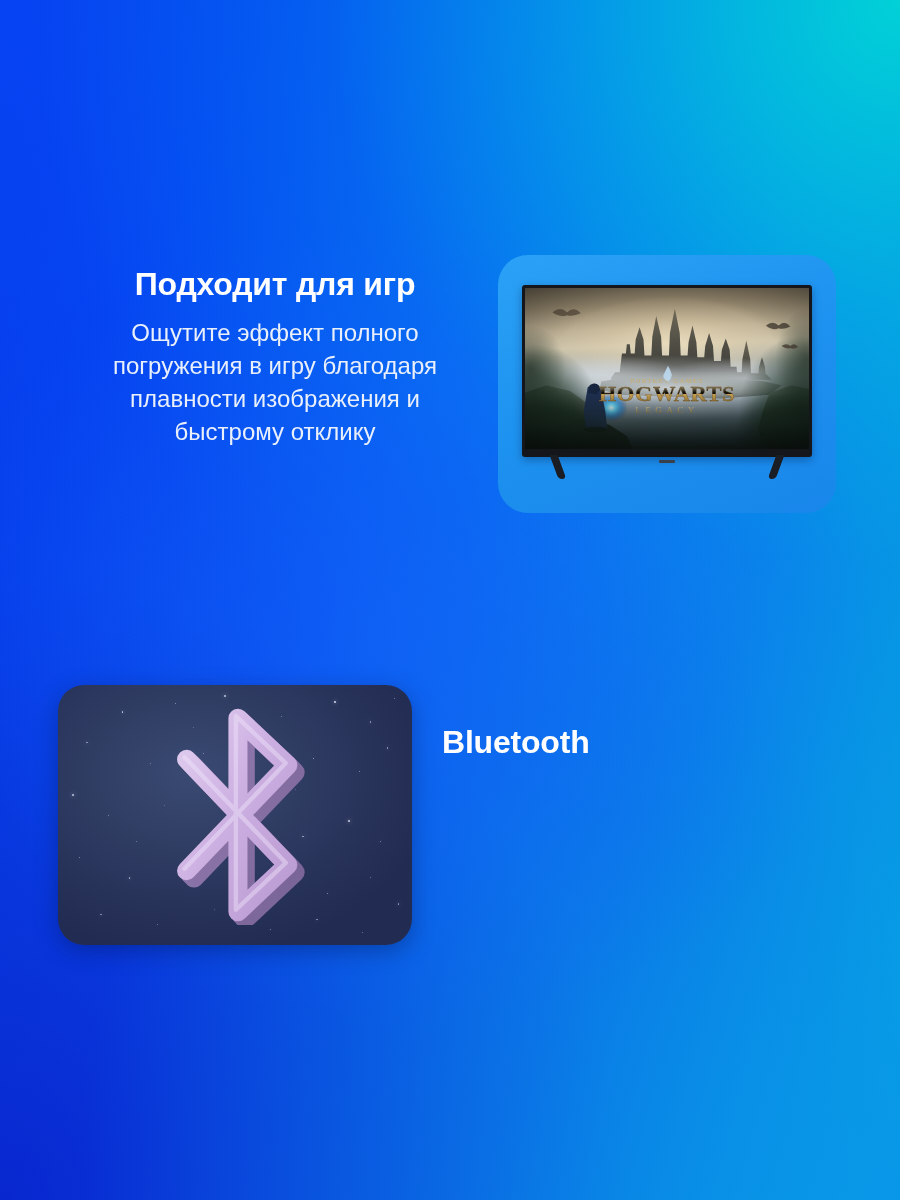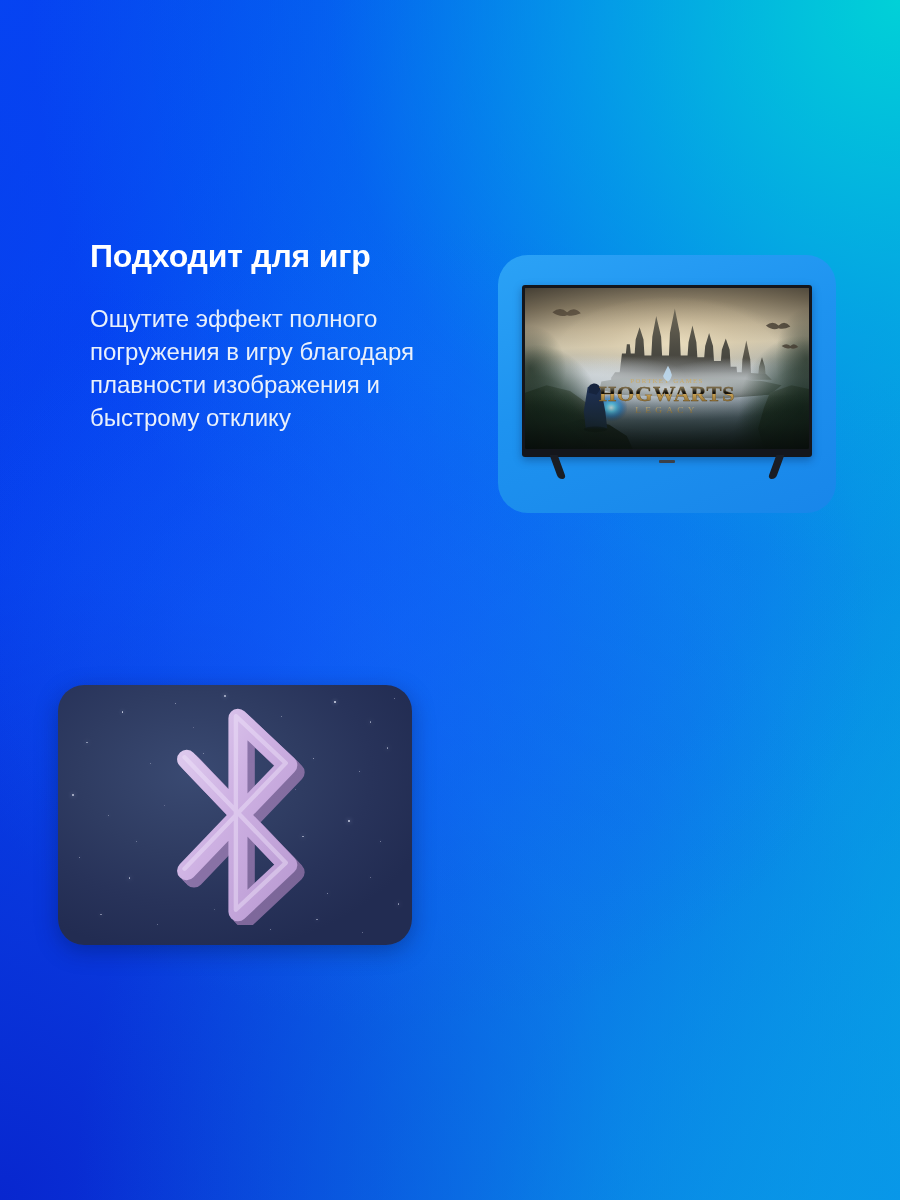--- a/index.html
+++ b/index.html
@@ -52,24 +52,24 @@
   .txt-body {
     color:#e9f0fb;
     font-weight:400;
     font-size:24px;
     line-height:33px;
     letter-spacing:0px;
   }
 
   
   #block-gaming-text {
-    left:90px; top:236px; width:370px;
-    text-align:left;
-  }
-  #block-gaming-text .txt-body { margin-top:26px; }
+    left:90px; top:264px; width:370px;
+    text-align:center;
+  }
+  #block-gaming-text .txt-body { margin-top:12px; }
 
   
   #tv-card {
     left:498px; top:255px; width:338px; height:258px;
     background:linear-gradient(160deg,#2ba2f6 0%,#1e93f0 45%,#1886ea 100%);
     border-radius:30px;
   }
   #tv-unit {
     position:absolute; left:24px; top:30px; width:290px; height:172px;
   }
@@ -337,14 +337,15 @@
 
     <path d="M27,113 L96,41 L62,9 L62,141 L96,109 L27,37" stroke="url(#btface)" stroke-width="13" fill="none" stroke-linecap="round" stroke-linejoin="round"></path>
 
     <path d="M27,113 L96,41 L62,9 L62,141 L96,109 L27,37" stroke="#f0e5fa" stroke-width="3" fill="none" opacity="0.45" stroke-linecap="round" stroke-linejoin="round" transform="translate(-1.4,-1.4)"></path>
   </svg>
 </div>
 
 <div class="block" id="block-bt-text">
   <div class="txt-head">
     <br>
+    <span>Bluetooth</span>
   </div>
 </div>
 
 </body></html>

